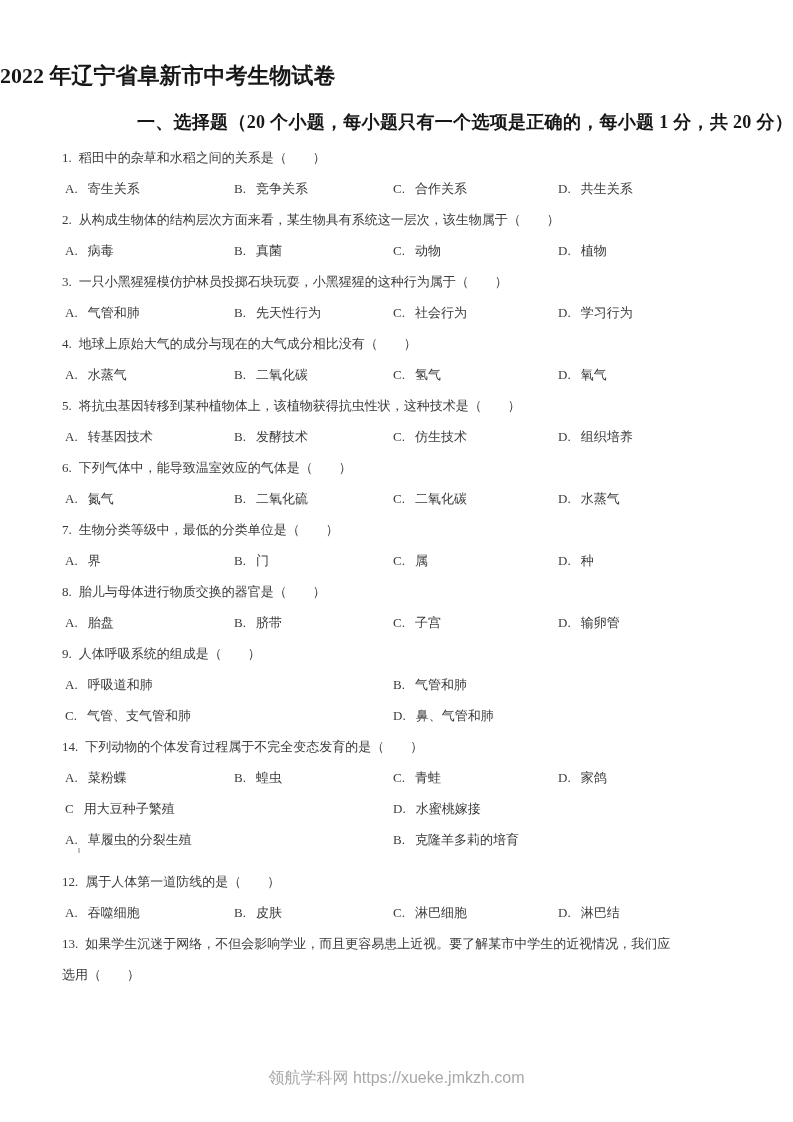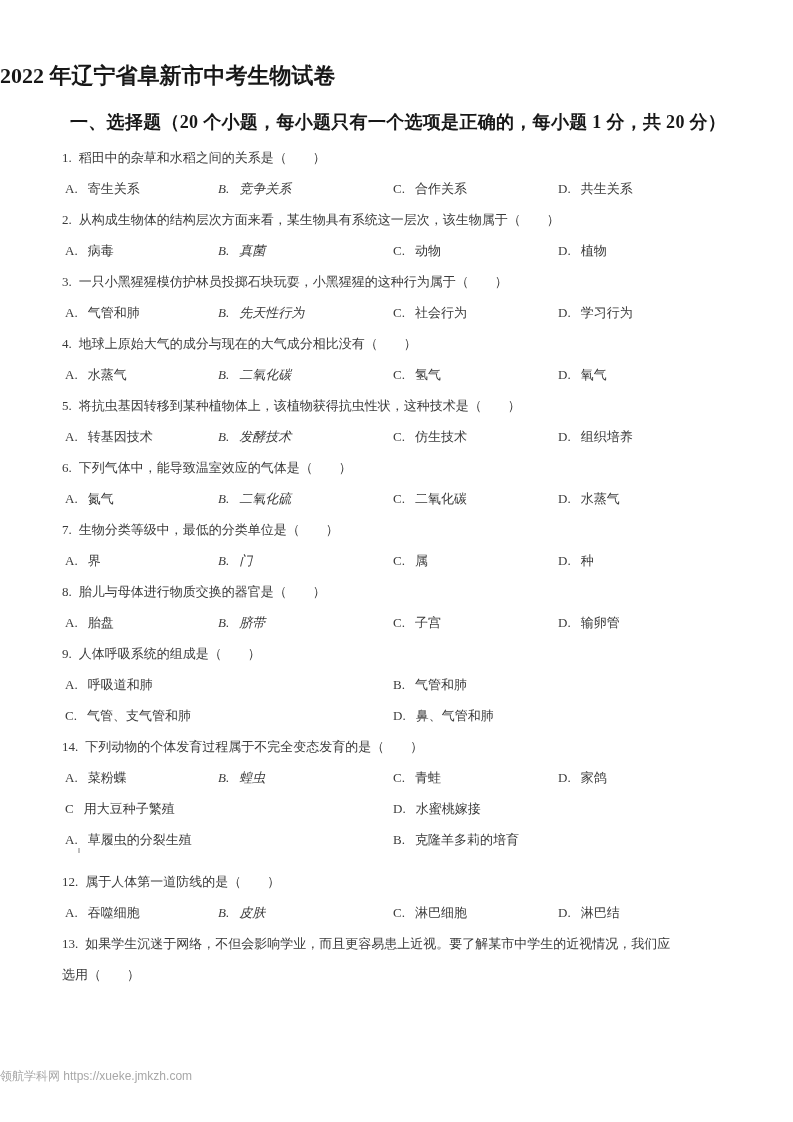--- a/index.html
+++ b/index.html
@@ -19,47 +19,48 @@
     line-height:27px;
     color:#171717;
   }
   .section{
     margin:21px 0 0 70px;
     font-size:18px;
     font-weight:bold;
     line-height:25px;
     color:#171717;
     letter-spacing:0.3px;
+    text-align:right;
   }
   .content{
     margin:7px 0 0 62px;
     font-size:13px;
   }
   .row{
     position:relative;
     height:31px;
     line-height:31px;
     white-space:nowrap;
   }
   .qn{margin-right:7px;}
   .opt{position:absolute;top:0;}
   .c1{left:3px;}
-  .c2{left:156px;font-style:italic;}
+  .c2{left:172px;}
   .c3{left:331px;}
   .c4{left:496px;}
   .ol{margin-right:10px;}
   .spacer{height:11px;position:relative;}
   .artifact{
     position:absolute;left:16px;top:-7px;
     width:2px;height:5px;background:#9b9b9b;opacity:.65;
   }
   .footer{
     position:absolute;left:0;top:1068px;width:100%;
-    text-align:left;
-    font-size:12px;
+    text-align:center;
+    font-size:16px;
     color:#a8a8a8;
     font-family:"Liberation Sans","DejaVu Sans",sans-serif;
   }
 </style>
 </head>
 <body>
 
 <div class="page">
 
   <div class="title">2022 年辽宁省阜新市中考生物试卷</div>

